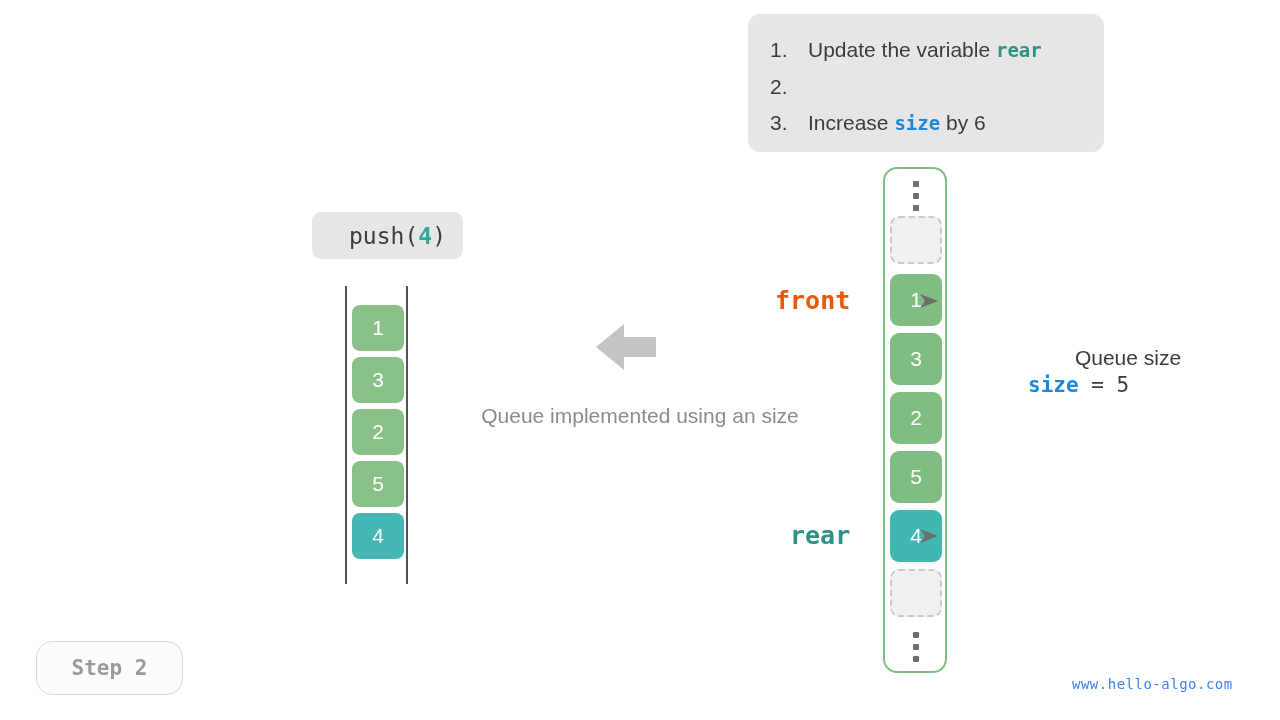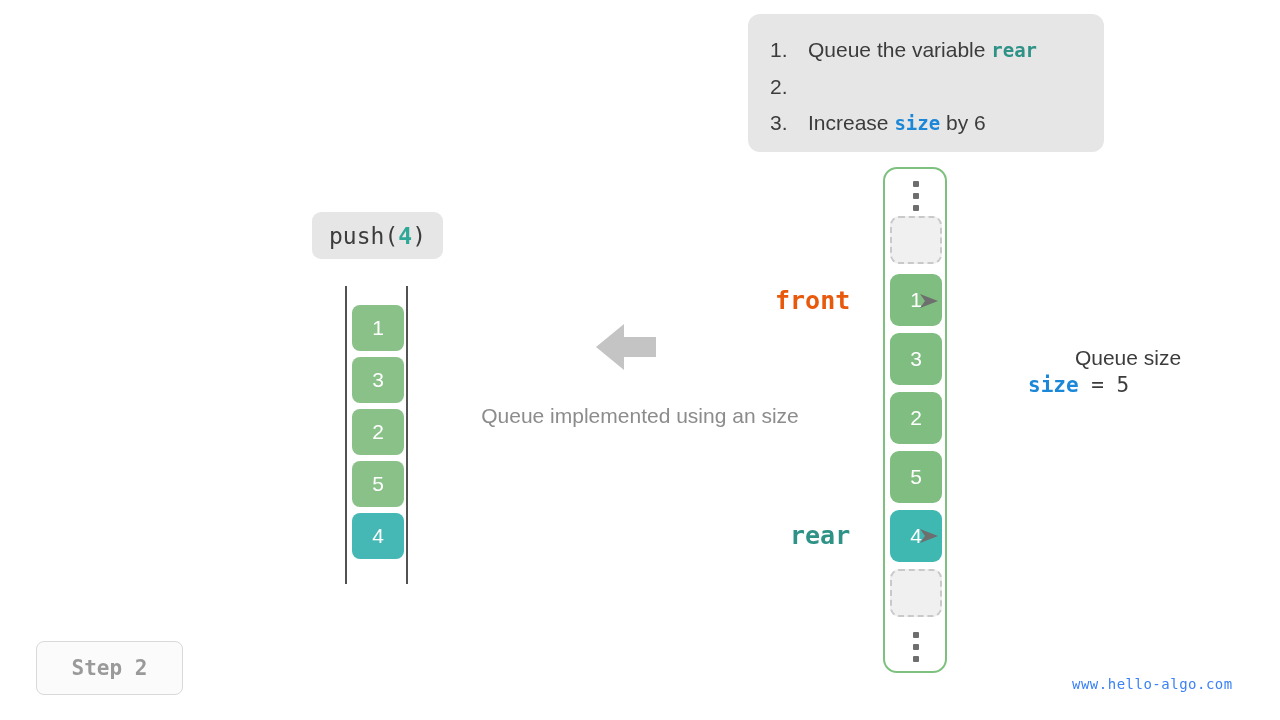--- a/index.html
+++ b/index.html
@@ -68,20 +68,21 @@
     height: 47px;
     background: #e6e6e6;
     border-radius: 9px;
     display: flex;
     align-items: center;
     justify-content: center;
     font-family: "DejaVu Sans Mono", monospace;
     font-size: 23px;
     color: #3c3c3c;
     letter-spacing: 0px;
+    padding-left: 20px;
   }
   #push-label .arg { color: #2fa898; font-weight: bold; }
 
   
   #left-array {
     position: absolute;
     left: 345px;
     top: 286px;
     width: 63px;
     height: 298px;
@@ -235,21 +236,21 @@
   }
 
   
   #step-badge {
     position: absolute;
     left: 36px;
     top: 641px;
     width: 145px;
     height: 52px;
     border: 1px solid #d9d9d9;
-    border-radius: 8px;
+    border-radius: 16px;
     background: #fbfbfb;
     display: flex;
     align-items: center;
     justify-content: center;
     font-family: "DejaVu Sans Mono", monospace;
     font-weight: bold;
     font-size: 21px;
     color: #9a9a9a;
     white-space: pre;
   }
@@ -265,21 +266,21 @@
     letter-spacing: 0.5px;
   }
 </style>
 </head>
 <body>
 
 <div id="instructions-box">
 
   <div class="instr-row">
     <span class="instr-num">1.</span>
-    <span class="instr-text"><span>Queue the variable </span><span class="kw-teal">rear</span><span></span></span>
+    <span class="instr-text"><span>Update the variable </span><span class="kw-teal">rear</span><span></span></span>
   </div>
 
   <div class="instr-row">
     <span class="instr-num">2.</span>
   </div>
 
   <div class="instr-row">
     <span class="instr-num">3.</span>
     <span class="instr-text"><span>Increase </span><span class="kw-blue">size</span><span> by 6</span></span>
   </div>

